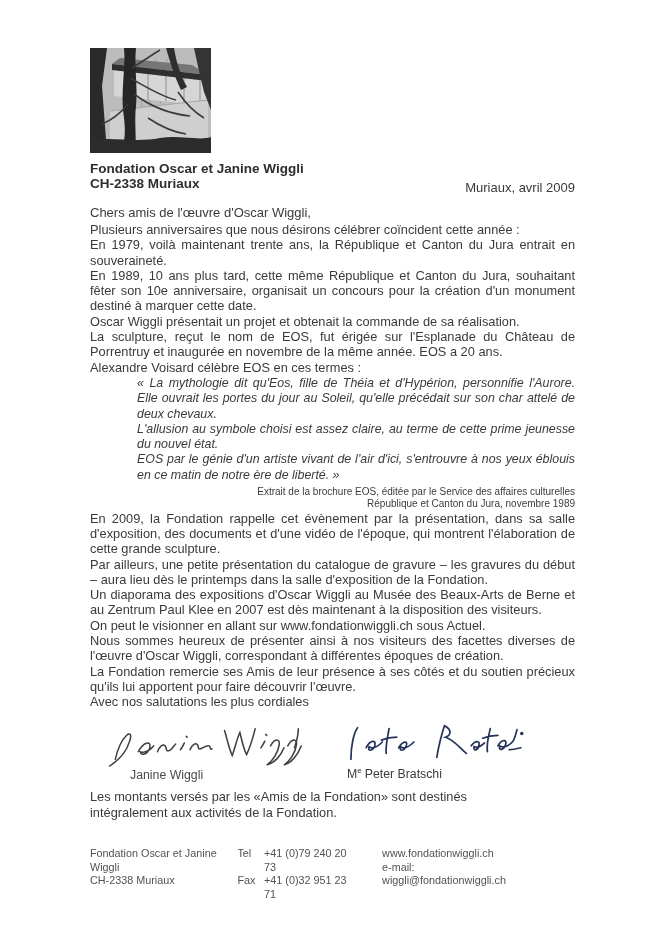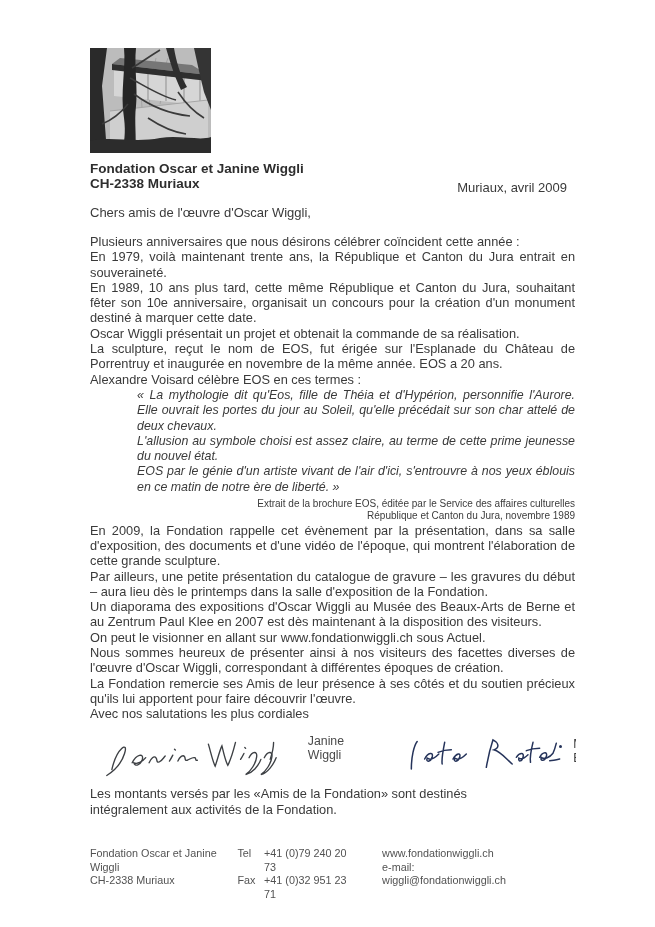--- a/index.html
+++ b/index.html
@@ -24,47 +24,47 @@
   .photo-frame { width: 121px; height: 105px; display: block; }
   .org-block { margin-top: 8px; }
   .org-name, .org-address {
     font-size: 13.5px;
     line-height: 15px;
     font-weight: bold;
     color: #2e2e2e;
   }
   .dateline {
     position: absolute;
-    right: 8px;
+    right: 0;
     bottom: -4px;
     font-size: 13px;
     color: #3a3a3a;
   }
 
   
   .salutation { margin: 14px 0 0 0; font-size: 13px; line-height: 15px; }
   p.body-line { margin: 0; font-size: 12.8px; line-height: 15.3px; text-align: justify; }
-  .opening { margin-top: 14px; }
+  .opening { margin-top: 2px; }
   .quote-intro { margin-top: 4px; }
   .quote-block { margin: 1px 0 0 47px; }
   .quote-block p {
     margin: 0;
     font-size: 12.4px;
     line-height: 15.3px;
     font-style: italic;
     text-align: justify;
   }
   .citation { margin-top: 3px; text-align: right; font-size: 10px; line-height: 12.3px; color: #3c3c3c; }
   .para { margin-top: 9px; }
   .para-cont { margin-top: 0; }
   .closing { margin-top: 9px; }
 
   
   .sig-row { margin-top: 11px; display: flex; align-items: flex-start; }
-  .sig-block { display: flex; }
+  .sig-block { display: flex; flex-direction: column; }
   .sig-block.janine { margin-left: 10px; }
   .sig-block.peter { margin-left: 32px; }
   .sig-svg { display: block; }
   .sig-caption { font-size: 12.3px; line-height: 14px; color: #4a4a4a; margin-top: 1px; }
   .sig-block.janine .sig-caption { margin-left: 30px; }
   .sig-block.peter .sig-caption { margin-left: 10px; color: #3a3a3a; }
   .sig-caption sup { font-size: 8px; }
   .sig-caption .name { margin-left: 3px; }
 
   

